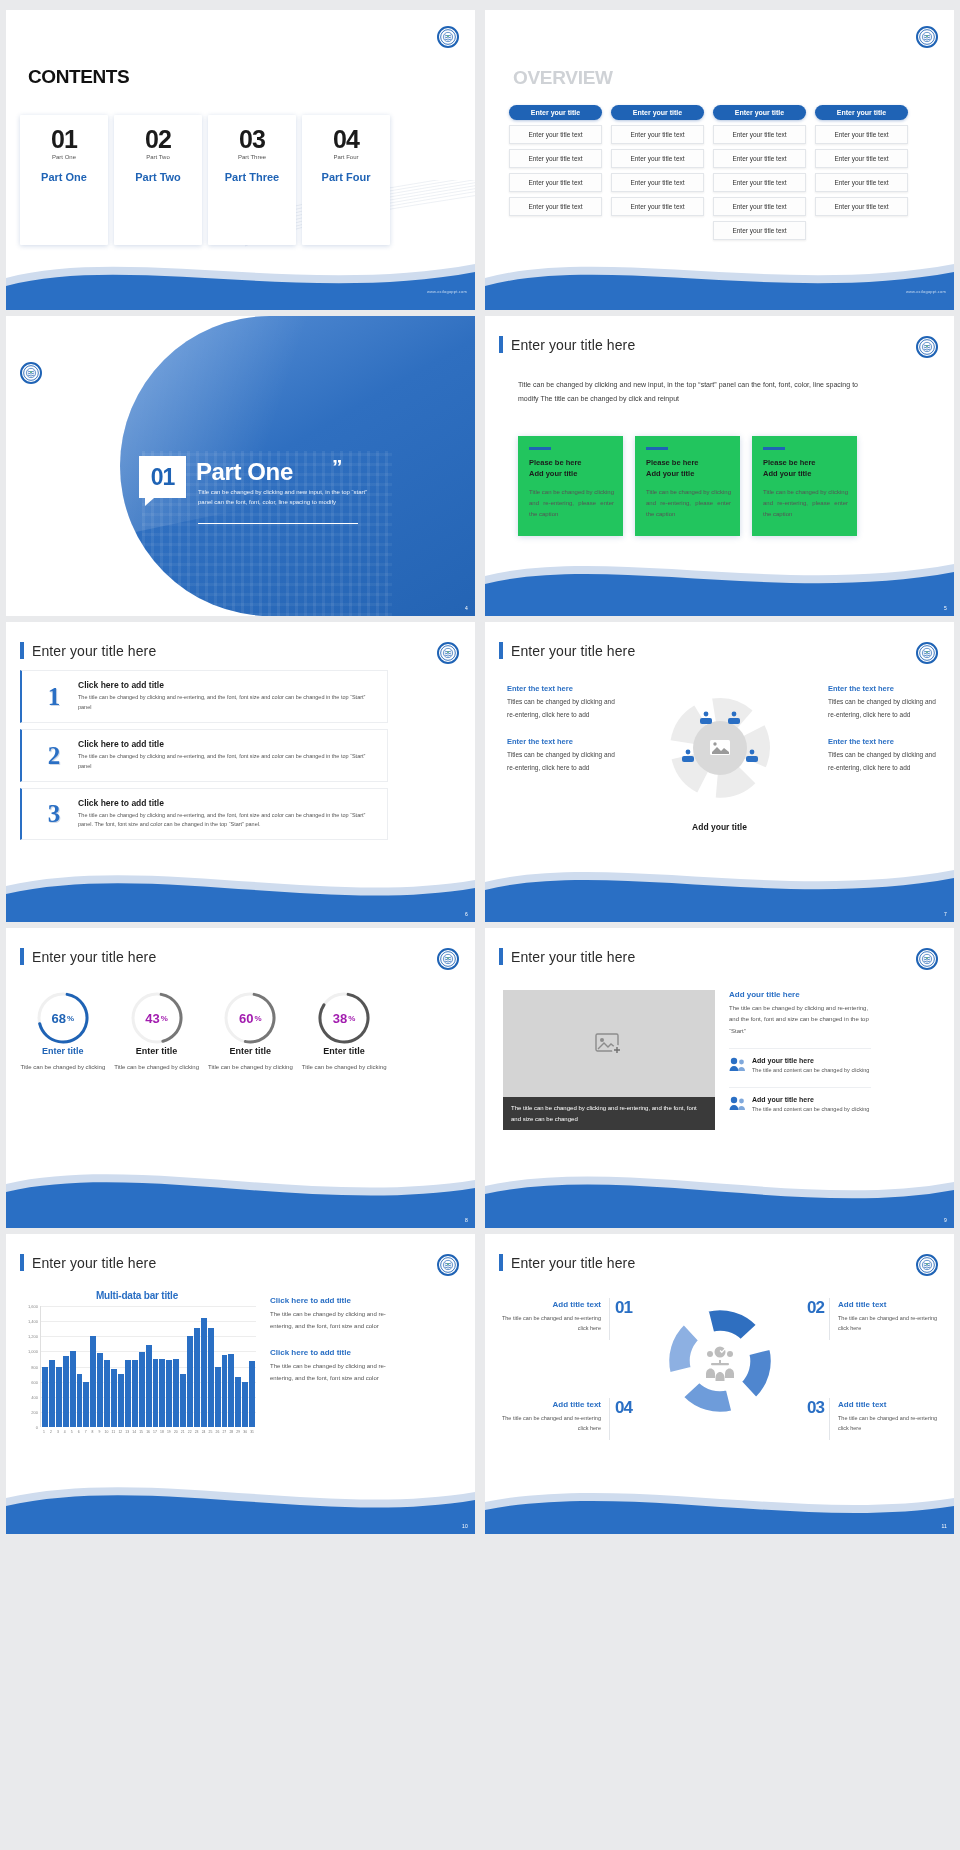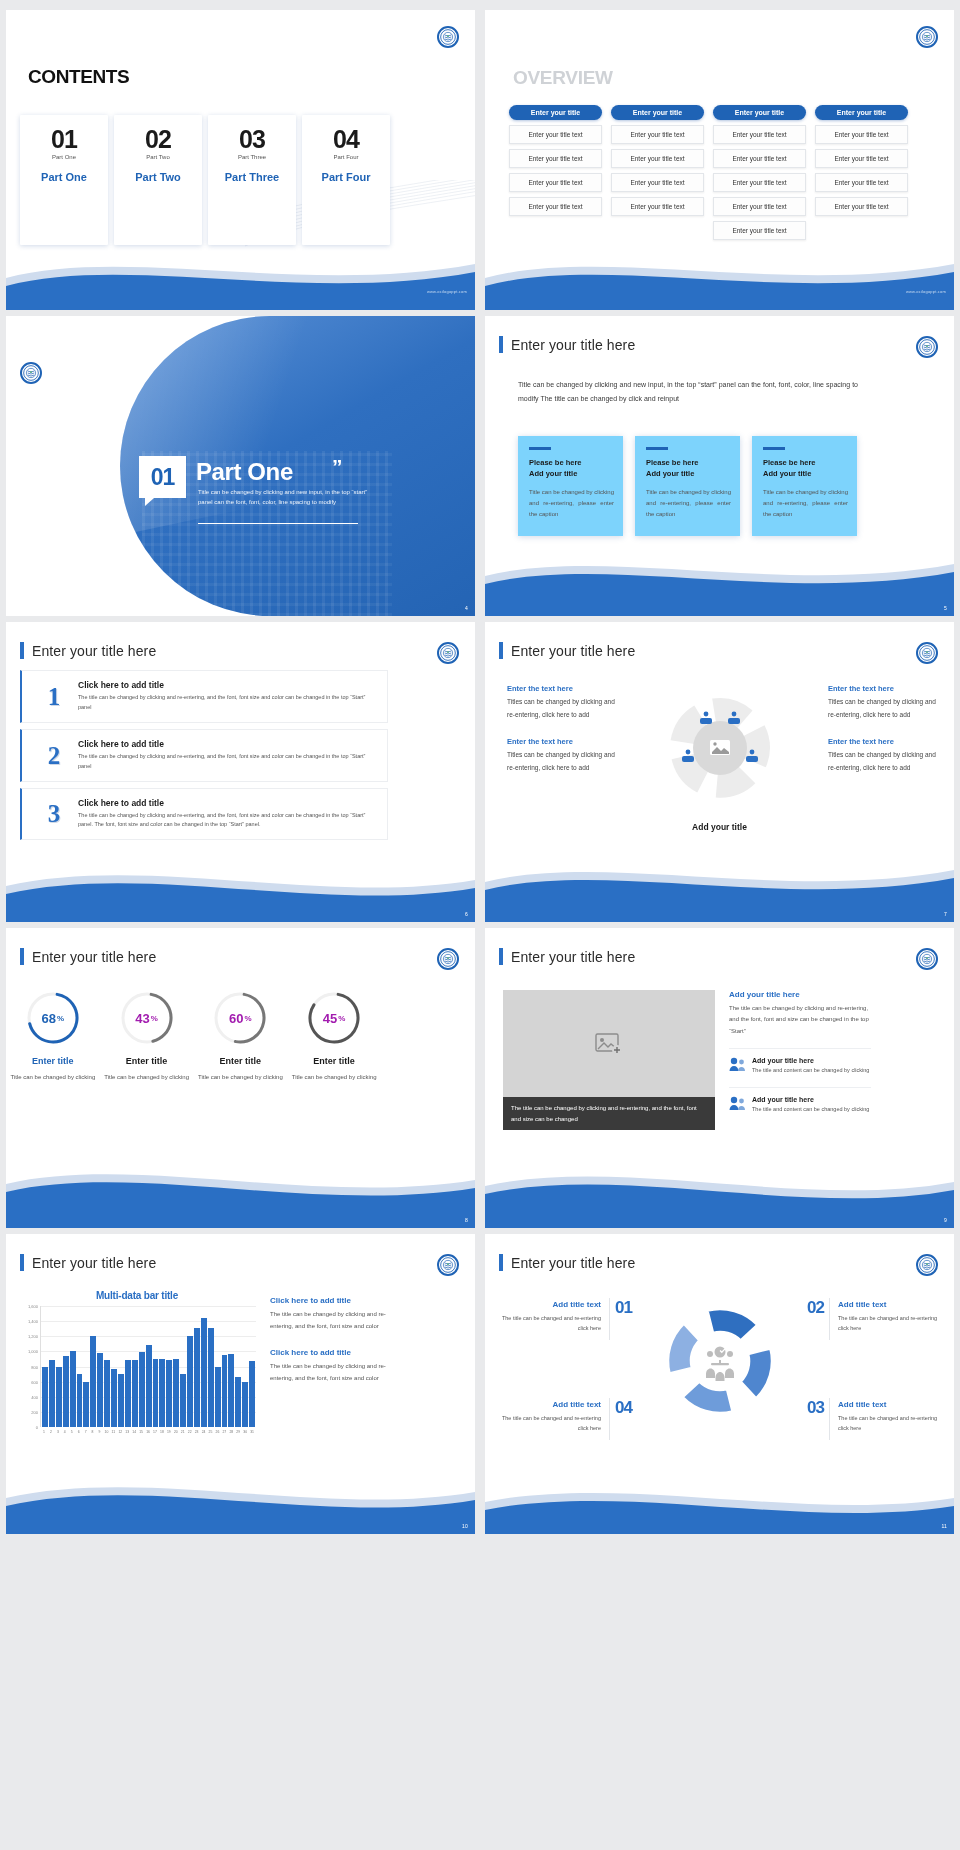--- a/index.html
+++ b/index.html
@@ -108,21 +108,21 @@
   .s3-quote { position:absolute; left:326px; top:139px; color:#fff; font-size:21px;
     font-weight:bold; }
   .s3-desc { position:absolute; left:192px; top:172px; width:175px; color:#eef4fc;
     font-size:6px; line-height:1.65; }
   .s3-rule { position:absolute; left:192px; top:207px; width:160px; height:1px; background:#fff; }
 
   
   .s4-lead { position:absolute; left:33px; top:62px; width:340px; font-size:7px;
     color:#3a3a3a; line-height:2.0; text-align:justify; }
   .s4-cards { position:absolute; left:33px; top:120px; display:flex; gap:12px; }
-  .s4-card { width:105px; height:100px; background:#7dd3fc;
+  .s4-card { width:105px; height:100px; background:#22c55e;
     box-shadow:0 1px 6px rgba(40,80,150,.22); padding:11px 9px 0 11px; }
   .s4-card .bar { width:22px; height:3px; background:#1f63b5; margin-bottom:7px; }
   .s4-card h4 { font-size:7.5px; color:#1b1b1b; line-height:1.5; font-weight:bold; }
   .s4-card p { font-size:6px; color:#555; line-height:1.85; margin-top:7px; text-align:justify;}
 
   
   .s5-rows { position:absolute; left:14px; top:48px; width:368px; }
   .s5-row { display:flex; align-items:center; border:1px solid #eceef1;
     border-left:2px solid #2a6fc4; margin-bottom:6px; padding:9px 8px; background:#fff;}
   .s5-n { width:48px; text-align:center; font-size:25px; font-weight:bold;
@@ -136,27 +136,27 @@
   .s6-lcol { left:22px; } .s6-rcol { right:18px; }
   .s6-blk { margin-bottom:16px; }
   .s6-blk h4 { font-size:7.5px; color:#2a6fc4; font-weight:bold; }
   .s6-blk p { font-size:6.5px; color:#444; line-height:1.95; margin-top:3px; }
   .s6-rcol .s6-blk { text-align:left; }
   .s6-wheel { position:absolute; left:50%; top:68px; transform:translateX(-50%); }
   .s6-cap { position:absolute; left:50%; top:200px; transform:translateX(-50%);
     font-size:8.5px; font-weight:bold; color:#1b1b1b; white-space:nowrap;}
 
   
-  .s7-items { position:absolute; left:0; top:62px; display:flex; width:375px; }
+  .s7-items { position:absolute; left:10px; top:62px; display:flex; width:375px; }
   .s7-item { flex:1; text-align:center; }
   .s7-ring { position:relative; width:56px; height:56px; margin:0 auto; }
   .s7-pc { position:absolute; inset:0; display:flex; align-items:center;
     justify-content:center; font-size:13px; font-weight:bold; color:#a21caf;}
   .s7-pc em { font-style:normal; font-size:8px; margin-left:1px; }
-  .s7-lab { font-size:9px; font-weight:bold; margin-top:10px; color:#1b1b1b; }
+  .s7-lab { font-size:9px; font-weight:bold; color:#1b1b1b; }
   .s7-desc { font-size:6px; color:#555; line-height:1.8; margin-top:6px; }
 
   
   .s8-img { position:absolute; left:18px; top:62px; width:212px; height:107px;
     background:#d4d4d4; display:flex; align-items:center; justify-content:center;}
   .s8-cap { position:absolute; left:18px; top:169px; width:212px; min-height:30px;
     background:#3a3a3a; color:#fff; font-size:6px; line-height:1.75;
     padding:6px 8px; }
   .s8-right { position:absolute; left:244px; top:62px; width:142px; }
   .s8-right h4 { font-size:8px; font-weight:bold; color:#2a6fc4; }
@@ -529,21 +529,21 @@
         <div class="s7-lab">Enter title</div>
         <div class="s7-desc">Title can be changed by clicking</div>
       </div>
       <div class="s7-item">
         <div class="s7-ring">
           <svg width="56" height="56" viewBox="0 0 56 56">
             <circle cx="28" cy="28" r="24" fill="none" stroke="#f0f0f0" stroke-width="3"></circle>
             <circle cx="28" cy="28" r="24" fill="none" stroke="#555" stroke-width="3" stroke-dasharray="122.1 150.8" stroke-linecap="round" transform="rotate(-80 28 28)"></circle>
           </svg>
           <div class="s7-pc">
-              <span>45</span>
+              <span>38</span>
               <em>%</em>
             </div>
         </div>
         <div class="s7-lab">Enter title</div>
         <div class="s7-desc">Title can be changed by clicking</div>
       </div>
     </div>
     <svg class="wave" viewBox="0 0 470 62" preserveAspectRatio="none">
       <path d="M0 18 C130 -12 310 40 470 14 L470 62 L0 62Z" fill="#cfdcee"></path>
       <path d="M0 26 C130 -4 310 48 470 22 L470 62 L0 62Z" fill="#2a6fc4"></path>

